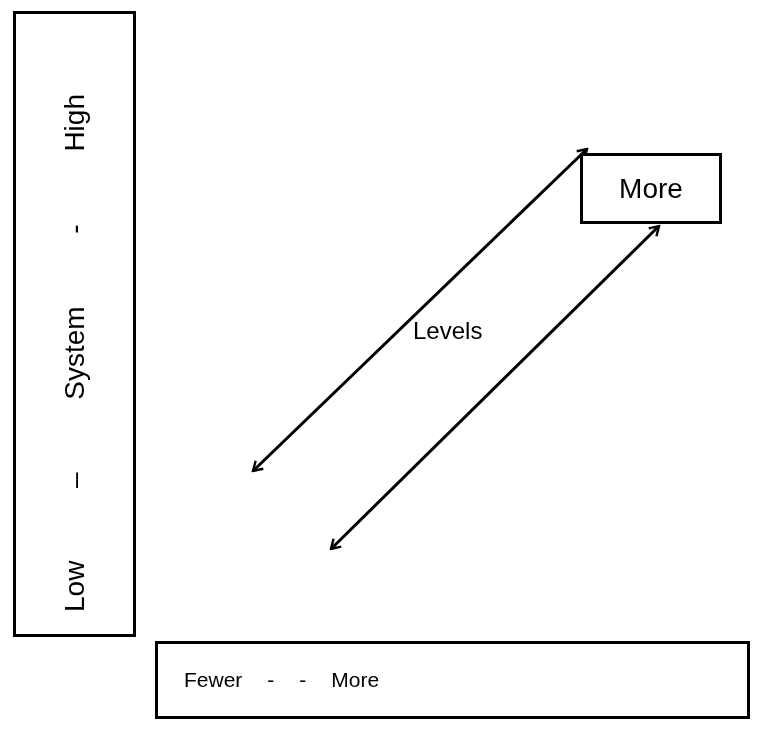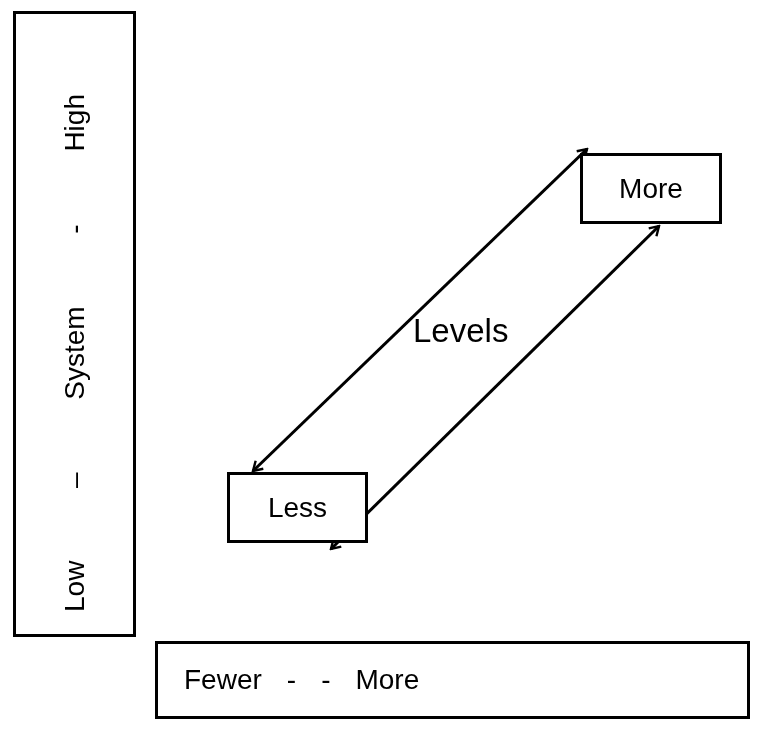--- a/index.html
+++ b/index.html
@@ -58,21 +58,21 @@
     left: 155px;
     top: 641px;
     width: 595px;
     height: 78px;
     display: flex;
     flex-direction: row;
     align-items: center;
     justify-content: flex-start;
     gap: 25px;
     padding-left: 26px;
-    font-size: 28px;
+    font-size: 21px;
     white-space: nowrap;
   }
   
   .node {
     display: flex;
     align-items: center;
     justify-content: center;
     font-size: 28px;
   }
   #node-less {
@@ -88,21 +88,21 @@
     height: 71px;
   }
   
   #levels-label {
     position: absolute;
     left: 413px;
     top: 314px;
     width: 100px;
     height: 34px;
     line-height: 34px;
-    font-size: 33px;
+    font-size: 24px;
     text-align: left;
     white-space: nowrap;
   }
 </style>
 </head>
 <body>
 
 <div id="canvas">
 
   <svg id="connector-layer" width="763" height="733" viewBox="0 0 763 733" xmlns="http://www.w3.org/2000/svg">
@@ -125,22 +125,19 @@
     </div>
   </div>
 
   <div id="h-axis" class="box">
     <span>Fewer</span>
     <span>-</span>
     <span>-</span>
     <span>More</span>
   </div>
 
-  <div id="node-less" class="box node">
-    <span>Less</span>
-  </div>
   <div id="node-more" class="box node">
     <span>More</span>
   </div>
 
   <div id="levels-label">Levels</div>
 
 </div>
 
 </body></html>

